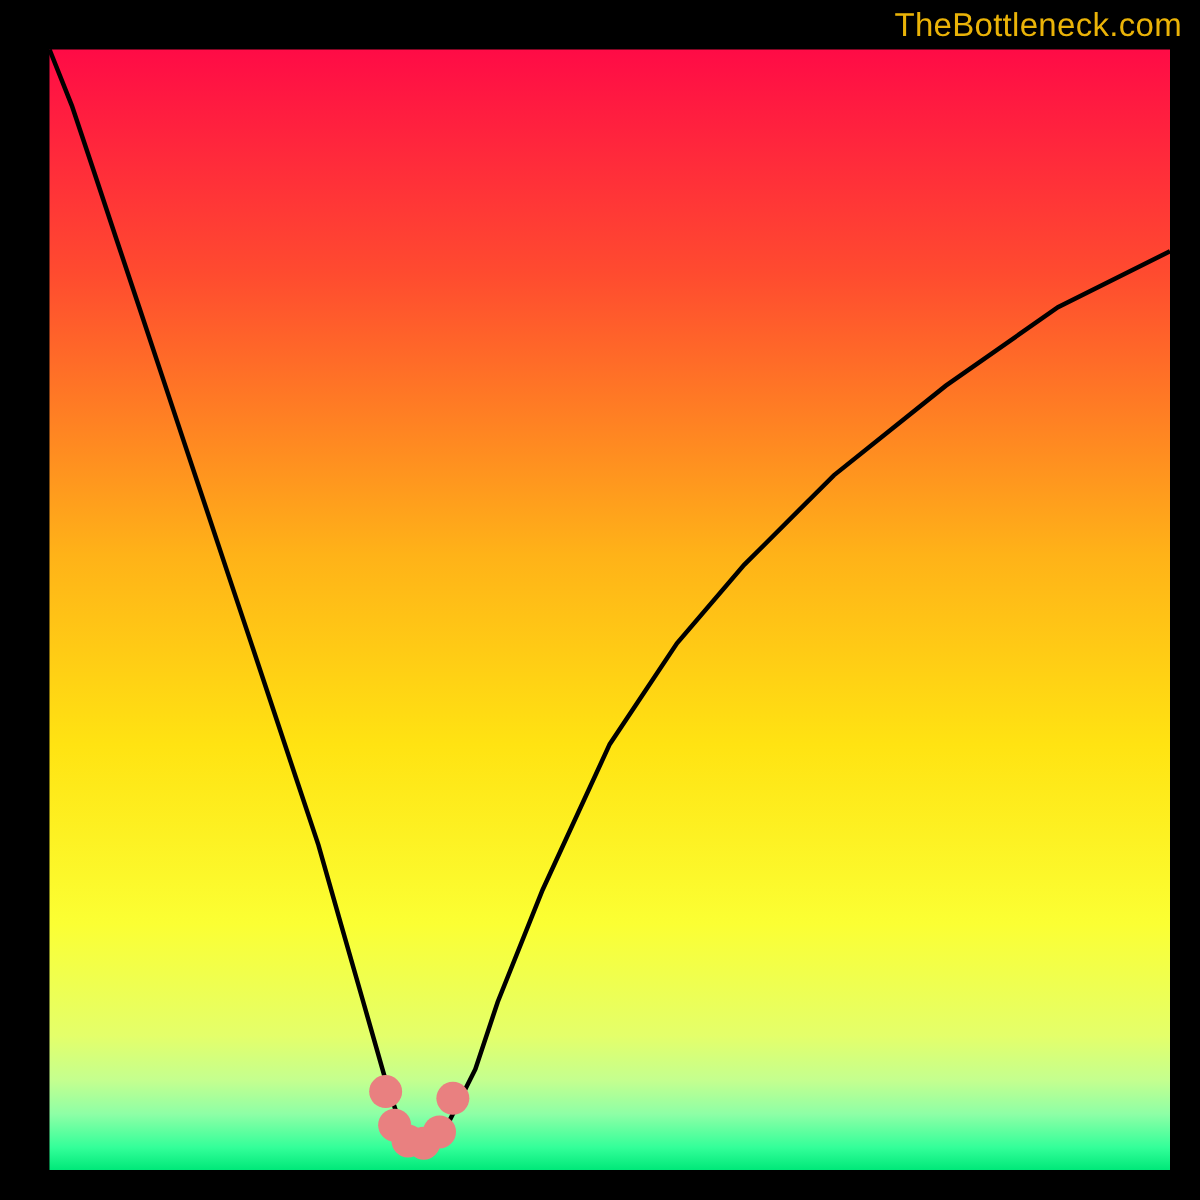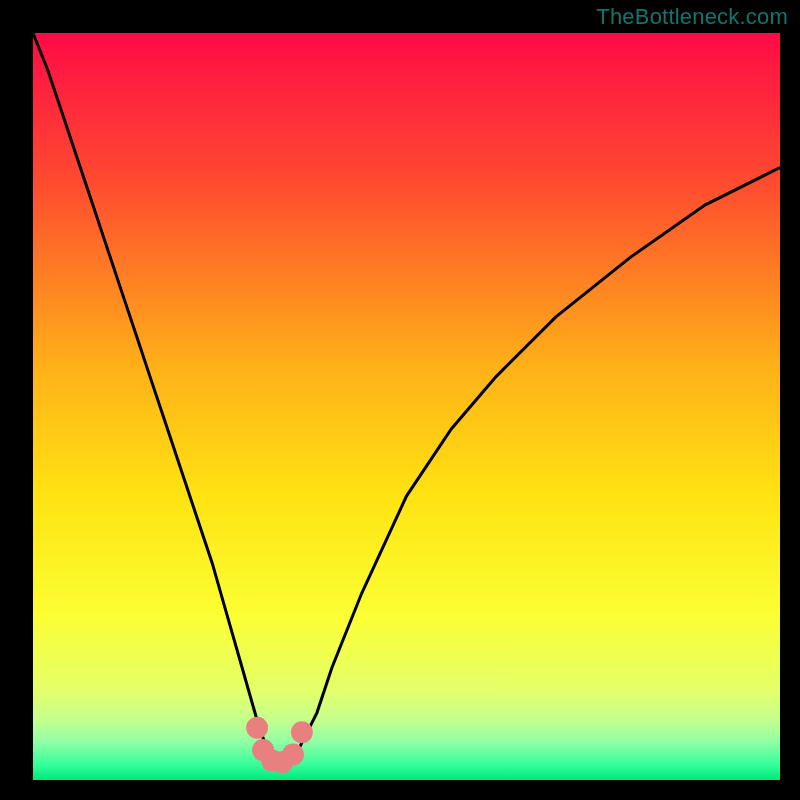--- a/index.html
+++ b/index.html
@@ -16,21 +16,21 @@
     left: 0;
     top: 0;
     width: 800px;
     height: 800px;
     background: #000;
   }
   .watermark {
     position: absolute;
     top: 4px;
     right: 12px;
-    color: #0f766e;
+    color: #eab308;
     font-size: 22px;
     font-weight: 500;
     letter-spacing: 0.2px;
   }
   svg {
     position: absolute;
     left: 0;
     top: 0;
   }
 </style>

